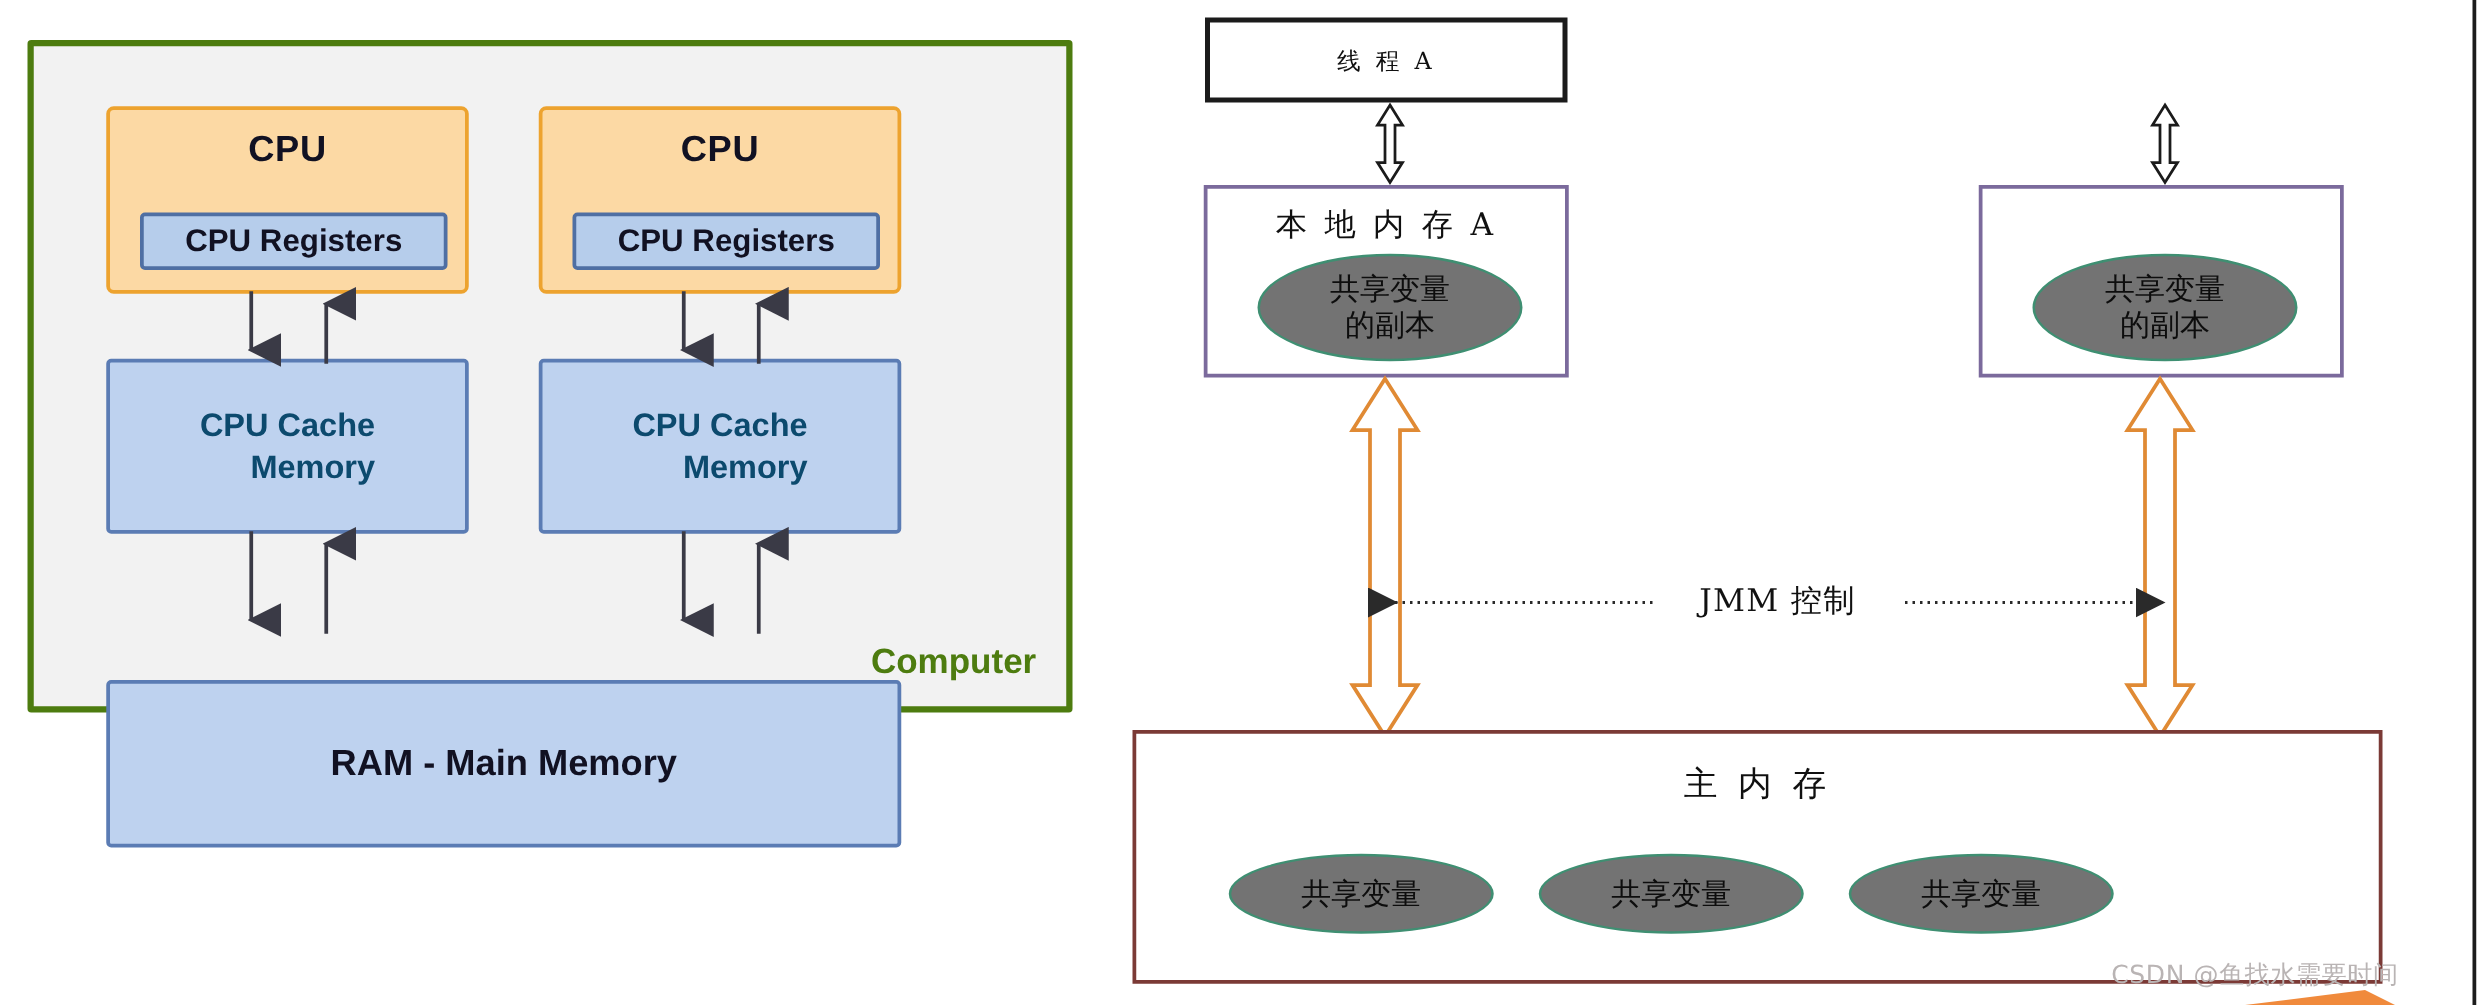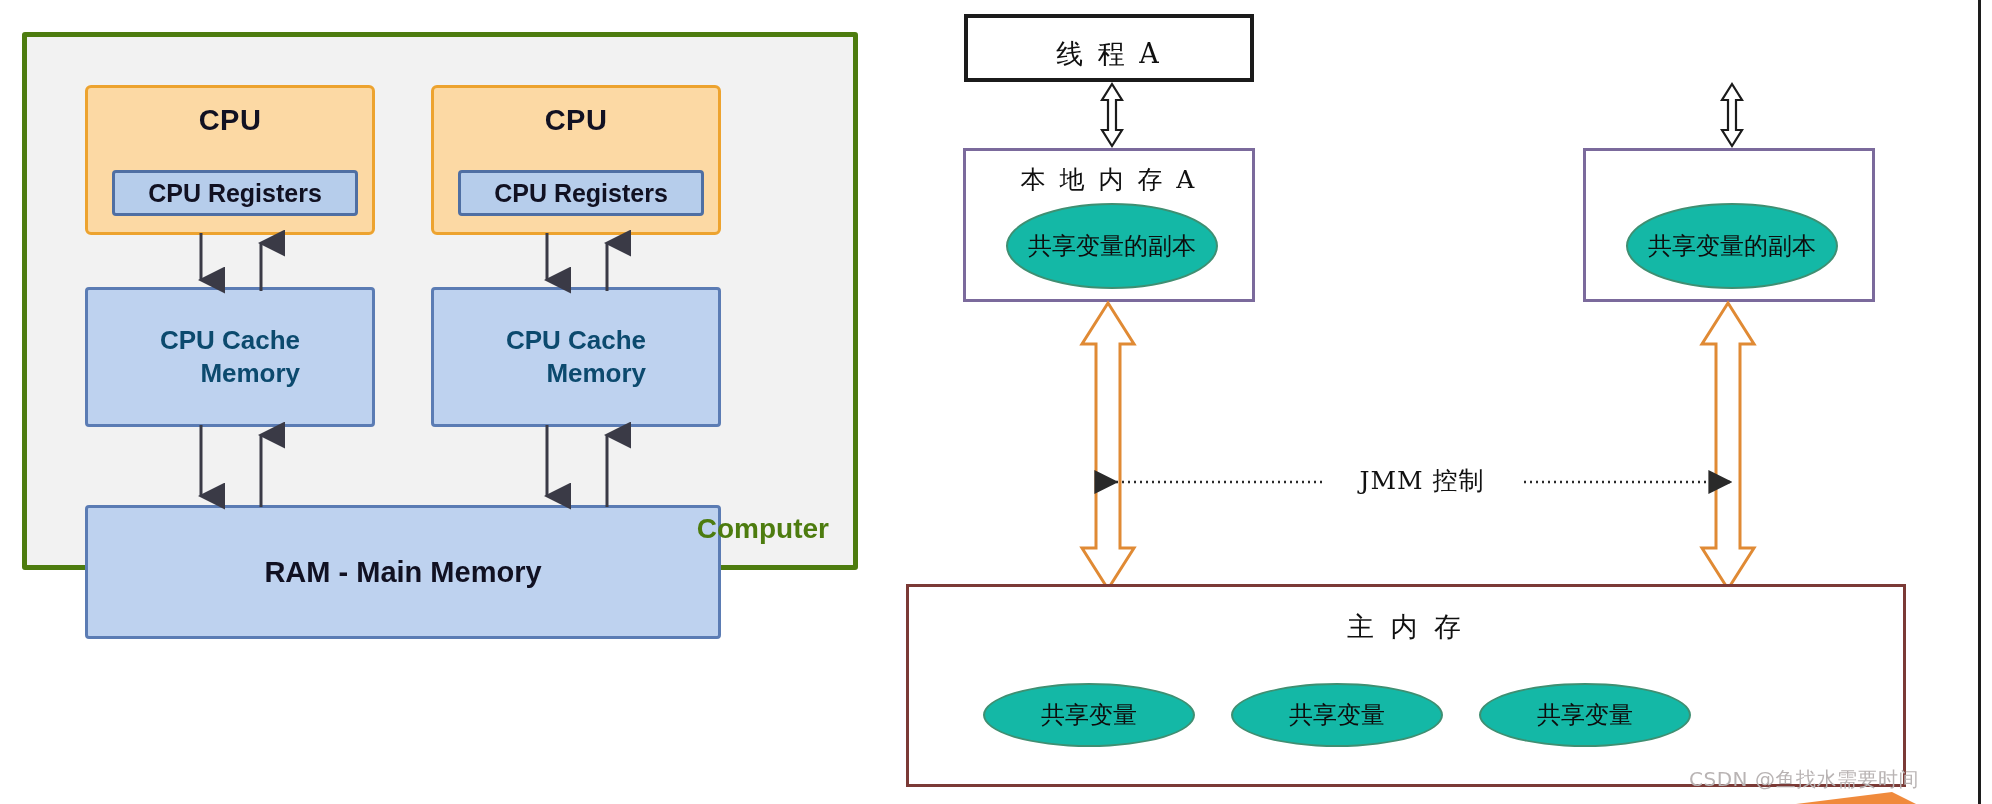--- a/index.html
+++ b/index.html
@@ -87,20 +87,21 @@
     box-sizing: border-box;
     background: #bed2ef;
     border: 3px solid #5b7cb4;
     border-radius: 4px;
     display: flex;
     align-items: center;
     justify-content: center;
     font-size: 29px;
     font-weight: bold;
     color: #111122;
+    margin-top: 39px;
   }
   .computer-label {
     position: absolute;
     right: 24px; bottom: 20px;
     font-size: 28px;
     font-weight: bold;
     color: #4d7c0f;
   }
   .arrowsvg { position: absolute; overflow: visible; }
 
@@ -114,21 +115,21 @@
   .thread-box {
     position: absolute;
     box-sizing: border-box;
     border: 4px solid #1b1b1b;
     background: #ffffff;
   }
   .thread-label {
     position: absolute;
     left: 0; right: 0; top: 18px;
     text-align: center;
-    font-size: 27px;
+    font-size: 19px;
     color: #101010;
     letter-spacing: 3px;
     font-family: "DejaVu Serif", "Liberation Serif", serif;
   }
   .local-box {
     position: absolute;
     box-sizing: border-box;
     border: 3px solid #7b6a9c;
     background: #ffffff;
     padding-left: 32px;
@@ -140,23 +141,23 @@
     font-size: 25px;
     color: #101010;
     letter-spacing: 3px;
     font-family: "DejaVu Serif", "Liberation Serif", serif;
   }
   .ellipse {
     position: absolute;
     box-sizing: border-box;
     border: 2.5px solid #3f8f72;
     border-radius: 50%;
-    background: #14b8a6;
+    background: #737373;
     display: flex;
-    flex-direction: row;
+    flex-direction: column;
     align-items: center;
     justify-content: center;
     text-align: center;
     font-size: 24px;
     line-height: 1.2;
     color: #0d0d0d;
     font-family: "DejaVu Serif", "Liberation Serif", serif;
   }
   .ellipse span { display: block; }
   .main-mem-box {

